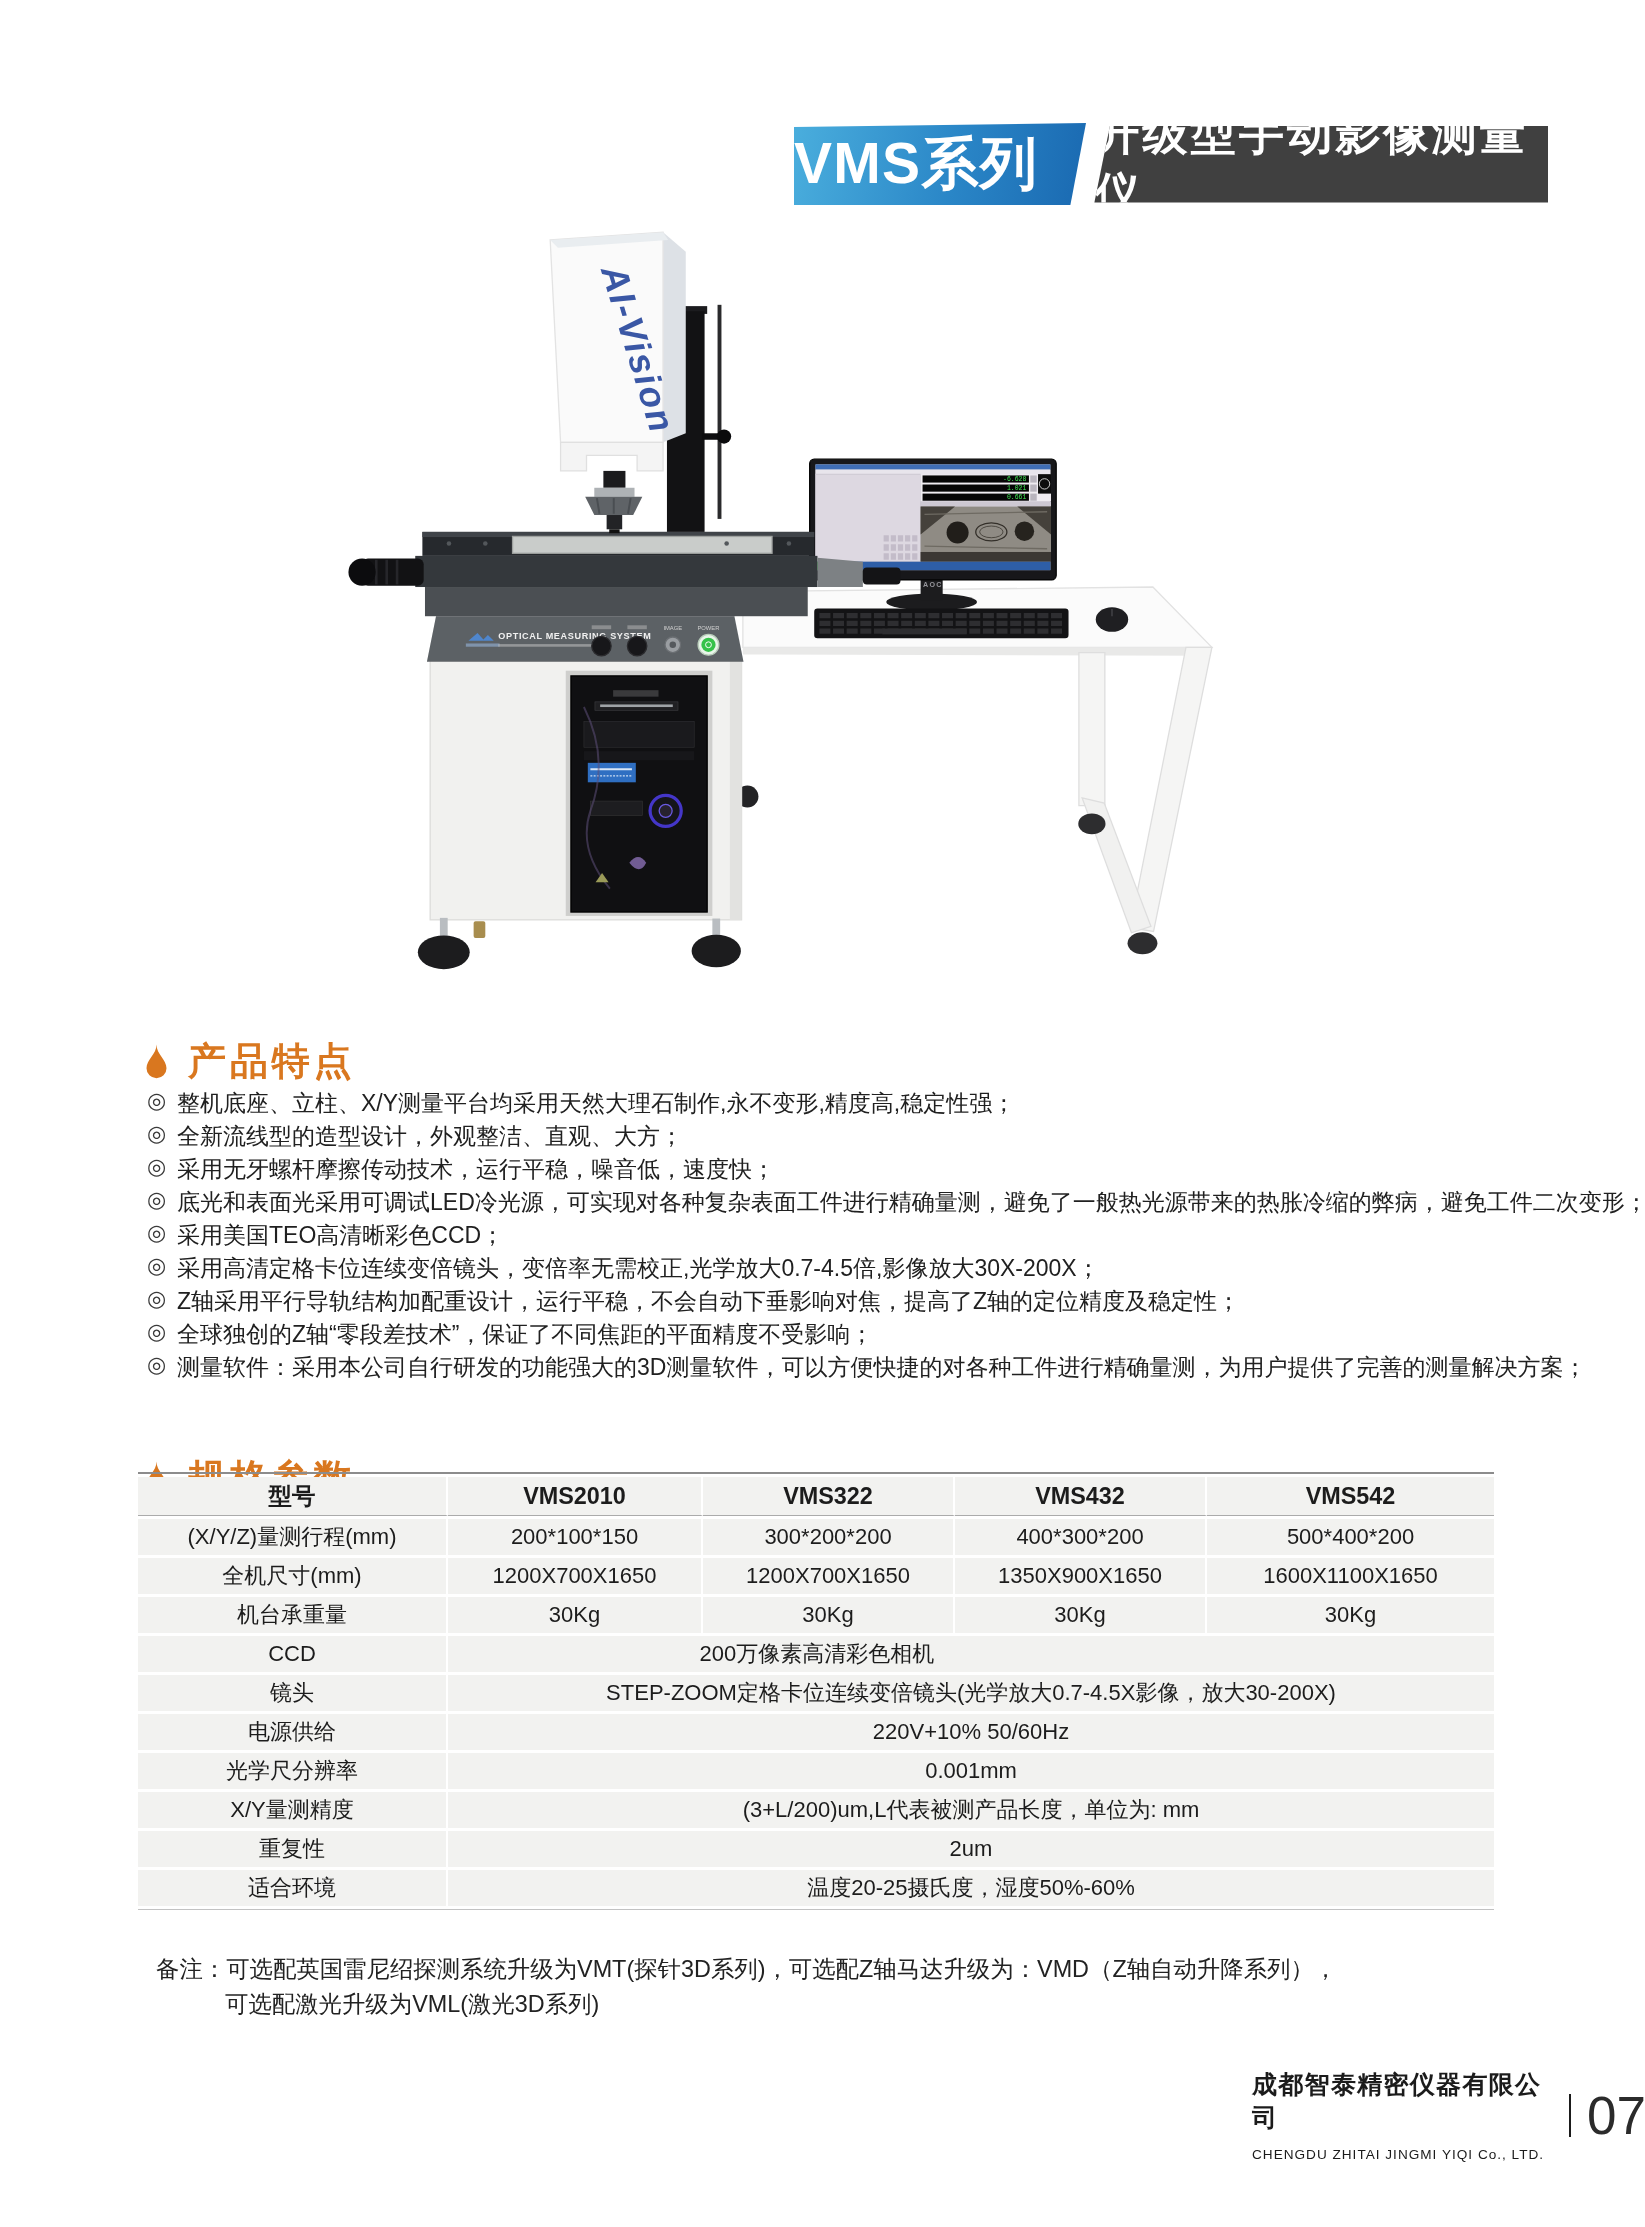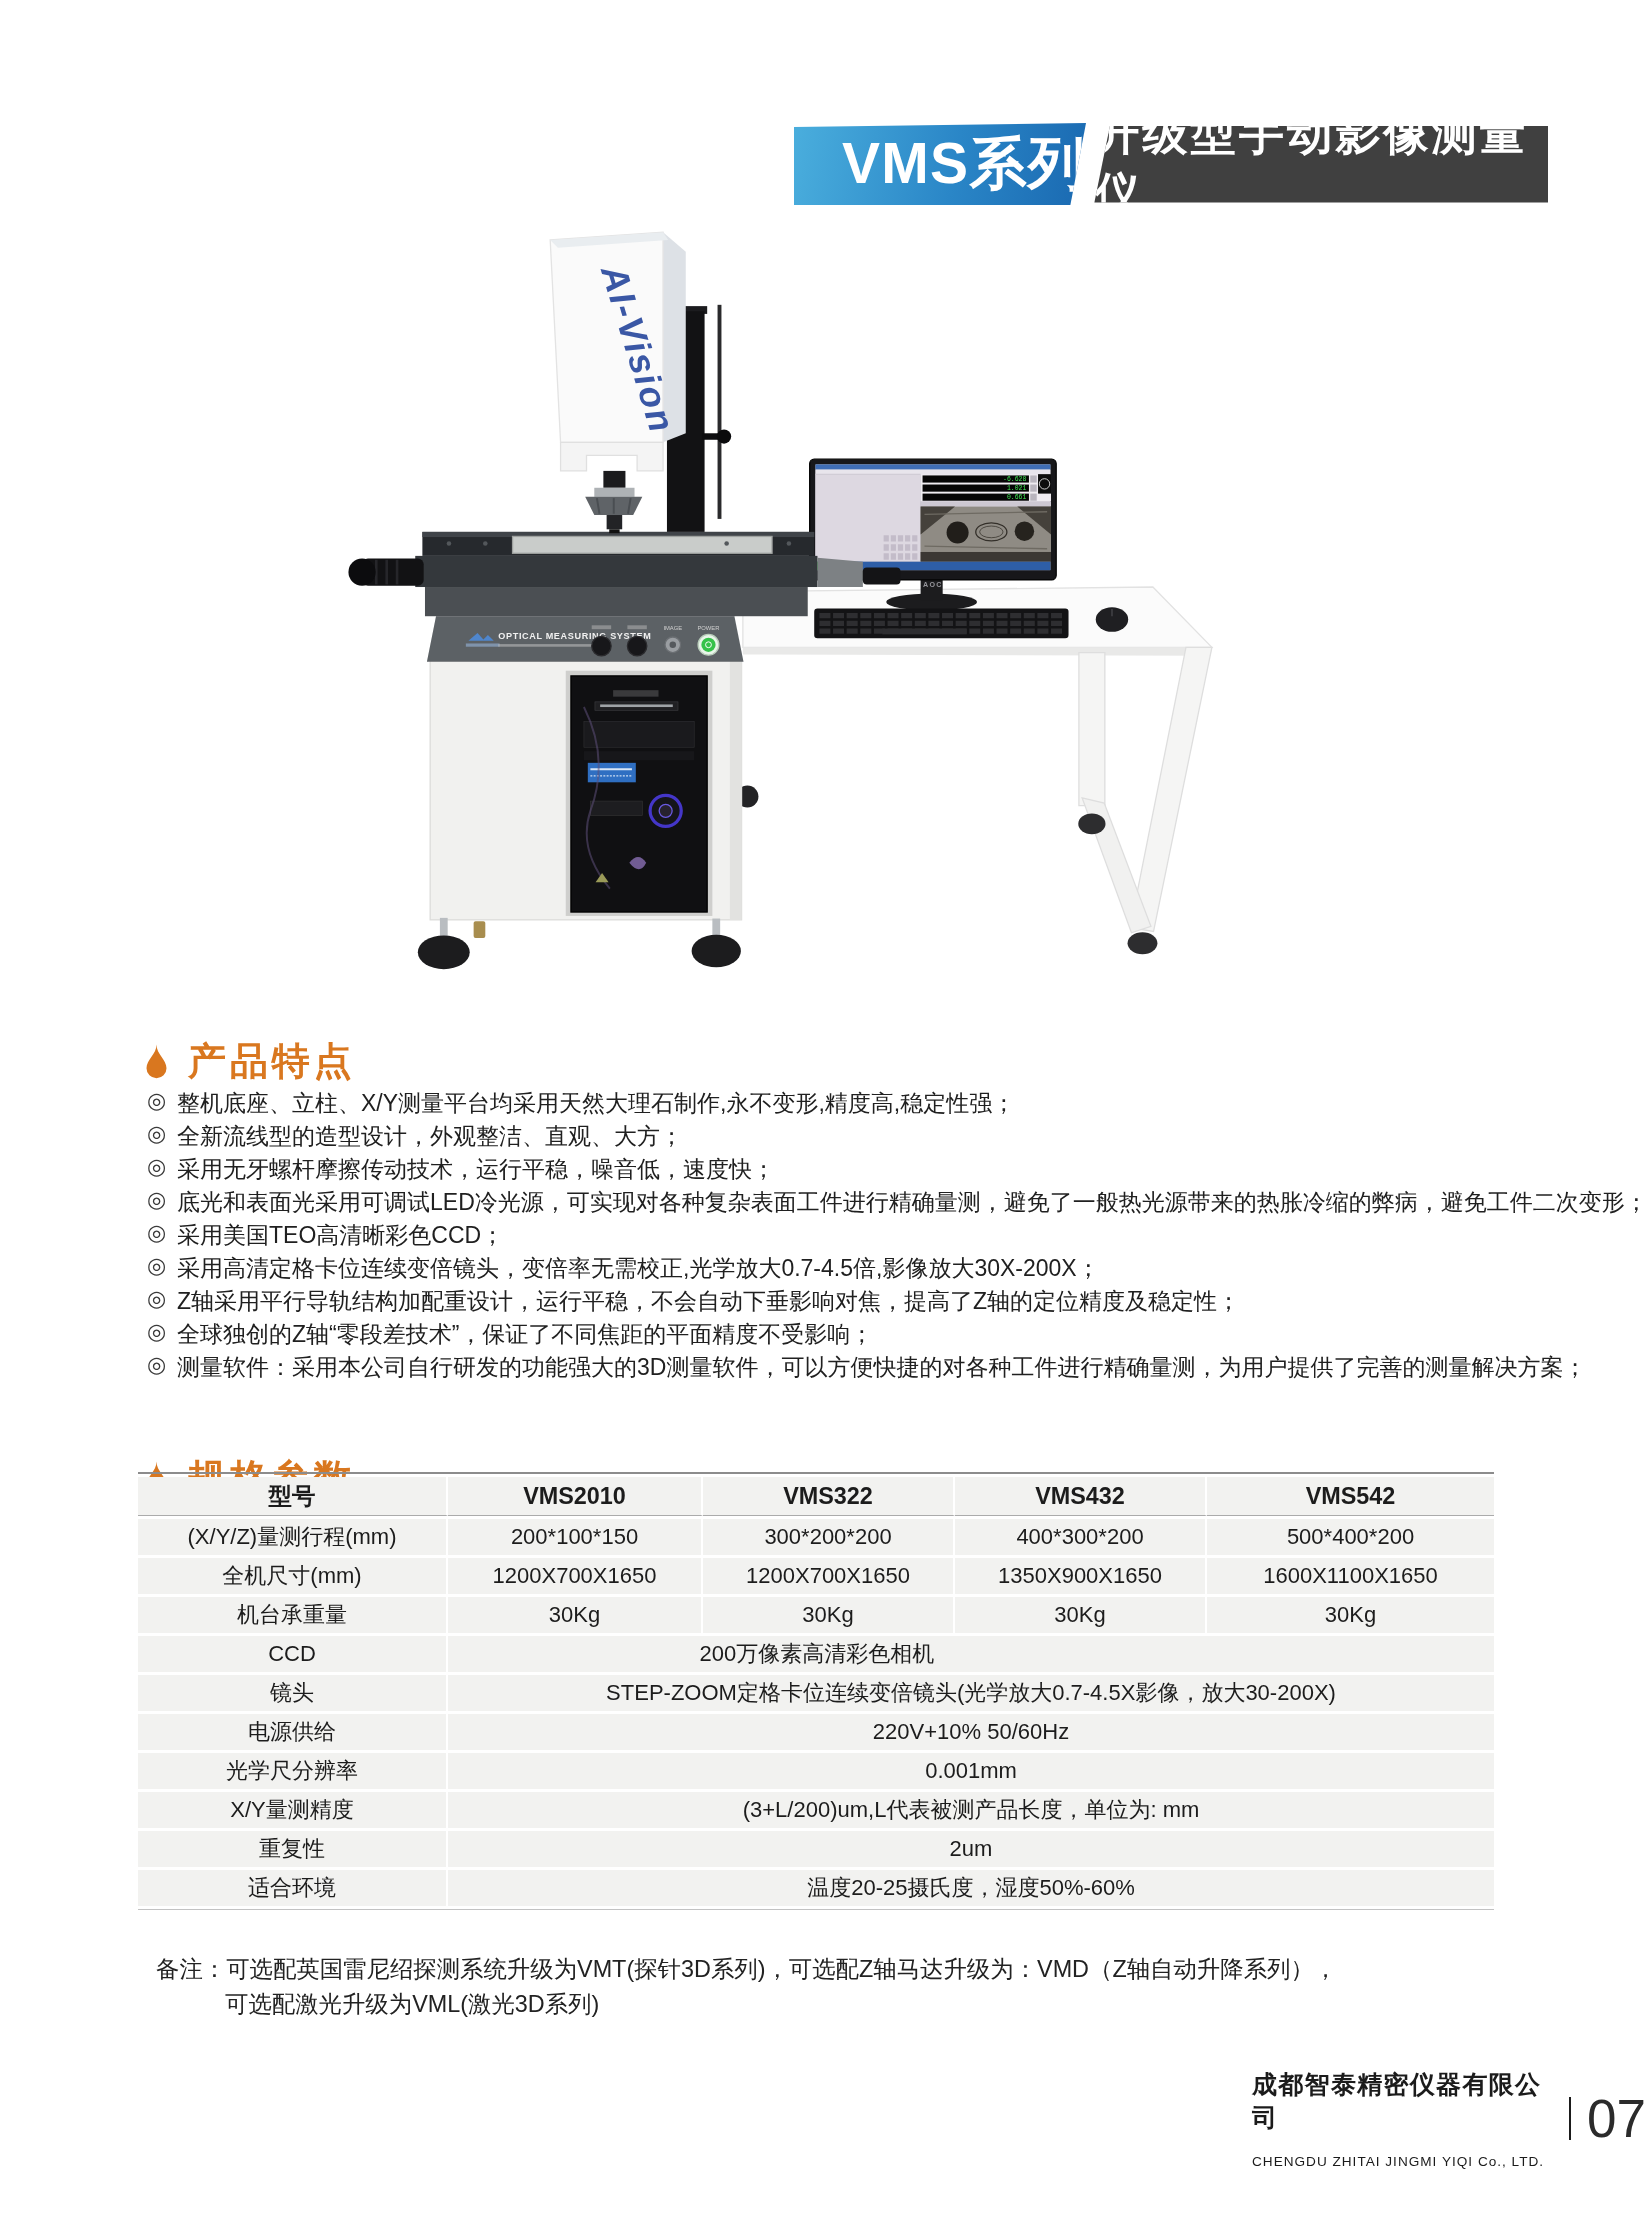--- a/index.html
+++ b/index.html
@@ -3,21 +3,21 @@
 <meta charset="utf-8">
 <style>
   html,body{margin:0;padding:0;background:#ffffff;}
   .page{position:relative;width:1646px;height:2227px;background:#ffffff;overflow:hidden;
         font-family:"Liberation Sans",sans-serif;color:#1c1c1c;}
 
   
   .banner{position:absolute;left:794px;top:123px;display:flex;height:82px;}
   .banner-blue{width:292px;height:82px;background:linear-gradient(100deg,#4aaedd 0%,#2a86c7 55%,#1a69b1 100%);
                clip-path:polygon(0 3.9px,100% 0,calc(100% - 15.6px) 100%,0 100%);
-               display:flex;align-items:center;justify-content:flex-end;}
+               display:flex;align-items:center;justify-content:flex-start;}
   .banner-blue span{color:#fff;font-size:57px;font-weight:bold;letter-spacing:1.3px;}
   .banner-gray{width:454px;height:77px;margin-left:8.4px;margin-top:2.6px;background:#404040;
                clip-path:polygon(15.6px 0,100% 0,100% 100%,0 100%);
                display:flex;align-items:center;justify-content:flex-end;}
   .banner-gray span{color:#fff;font-size:45px;font-weight:bold;letter-spacing:3.2px;}
 
   
   .figure{position:absolute;left:279px;top:214px;width:1038px;height:772px;}
 
   
@@ -45,21 +45,21 @@
   table.spec th:last-child,table.spec td:last-child{border-right:none;}
   table.spec td.shift-left{padding-right:312px;}
 
   
   .notes{position:absolute;left:156px;top:1952px;font-size:23.4px;color:#222;line-height:35px;}
   .notes .l2{margin-left:69px;}
 
   
   .footer{position:absolute;left:1252px;top:2068px;display:flex;align-items:center;}
   .footer .co .cn{font-size:25px;font-weight:bold;color:#1b1b1b;letter-spacing:1.3px;}
-  .footer .co .en{font-size:13.6px;color:#1b1b1b;letter-spacing:1px;margin-top:20px;}
+  .footer .co .en{font-size:13.6px;color:#1b1b1b;letter-spacing:1px;margin-top:13px;}
   .footer .bar{width:2.6px;height:43px;background:#1b1b1b;margin:0 15.6px;}
   .footer .pg{font-size:53px;color:#2b2b2b;font-weight:500;}
 </style>
 </head>
 <body>
 
 <div class="page">
 
   <div class="banner">
     <div class="banner-blue">

